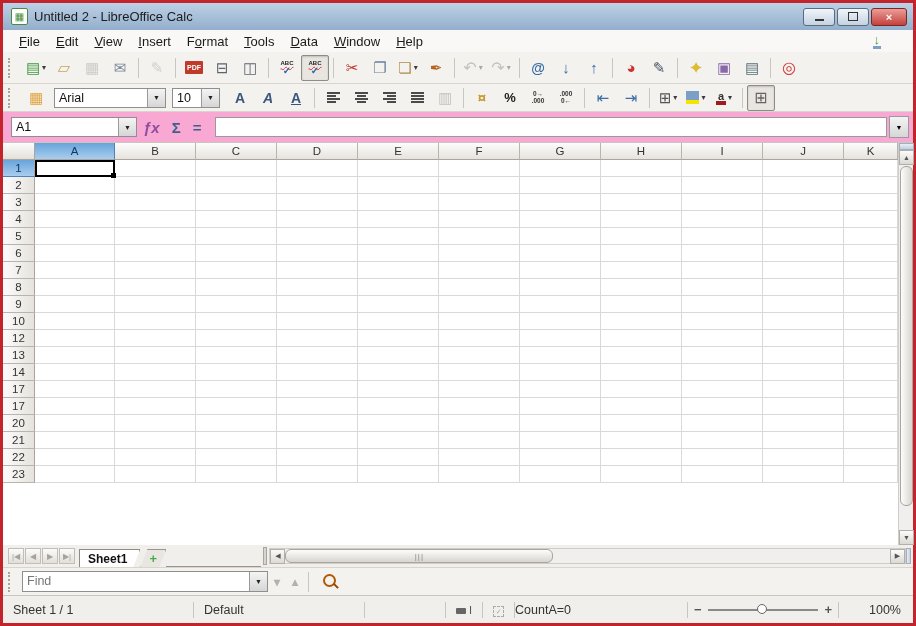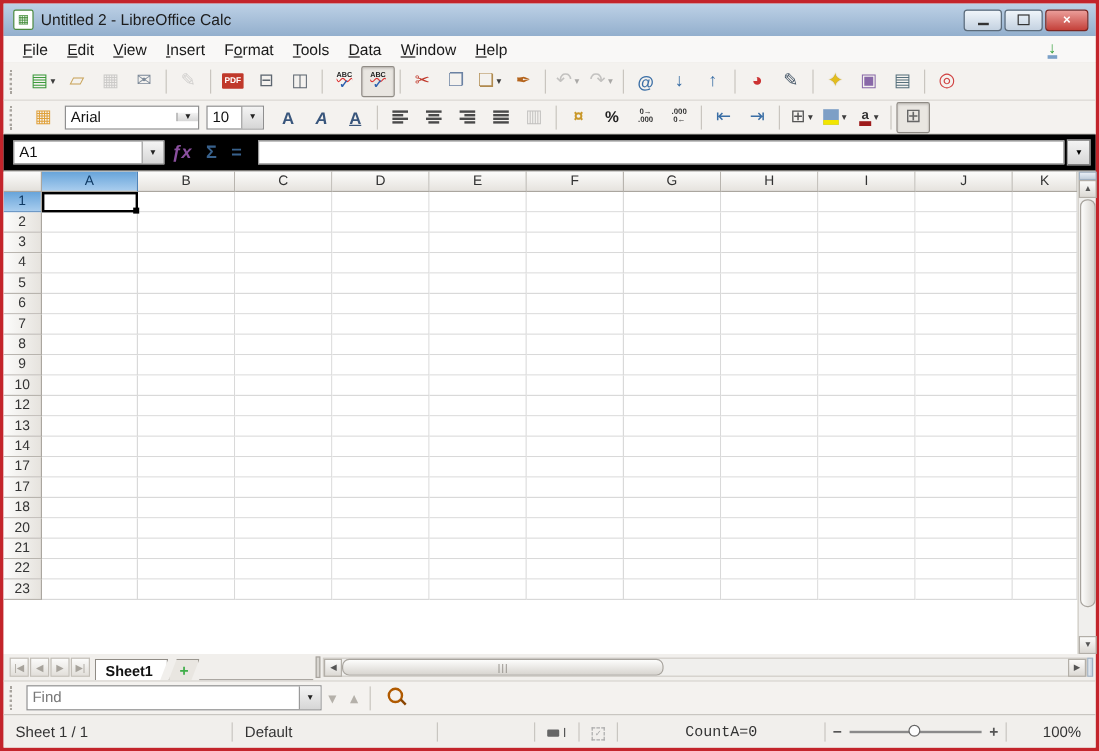--- a/index.html
+++ b/index.html
@@ -71,21 +71,21 @@
     background-size:13px 2px,13px 2px,13px 2px,13px 2px;background-position:0 0,0 3px,0 6px,0 9px;}
   .chip{display:inline-block;}
   .chip-bg{width:13px;height:9px;background:#7d9fc6;border-bottom:4px solid #f2e500;}
   .chip-font{font-size:11px;font-weight:bold;color:#333;border-bottom:4px solid #9e1c1c;line-height:10px;padding:0 2px;}
   
   .combo{display:flex;height:20px;border:1px solid #8f8f8f;background:#fff;box-sizing:border-box;align-items:stretch;}
   .combo .val{flex:1;font-size:12.5px;padding:2px 4px;color:#111;white-space:nowrap;overflow:hidden;}
   .combo .dbtn{width:17px;background:linear-gradient(#f4f4f4,#d6d6d6);border-left:1px solid #9a9a9a;
     display:flex;align-items:center;justify-content:center;font-size:7px;color:#222;}
   
-  #formulabar{position:absolute;left:0;top:109px;width:910px;height:31px;background:#000000;
+  #formulabar{position:absolute;left:0;top:109px;width:910px;height:31px;background:#f9a8d4;
     border-bottom:1px solid #c9c5bf;display:flex;align-items:center;box-sizing:border-box;padding-left:8px;}
   #namebox{width:126px;}
   .fbico{margin:0 6px;font-size:15px;}
   #fx-ico{color:#8a4f9e;font-weight:bold;font-style:italic;}
   #sum-ico,#eq-ico{color:#38618c;font-weight:bold;}
   #inputline{flex:1;height:20px;background:#fff;border:1px solid #9a9a9a;margin-left:8px;box-sizing:border-box;
     font-size:12.5px;padding:2px 4px;color:#111;}
   #fb-expand{width:18px;height:20px;margin:0 4px 0 2px;background:linear-gradient(#f4f4f4,#d6d6d6);
     border:1px solid #9a9a9a;display:flex;align-items:center;justify-content:center;font-size:7px;}
   
@@ -137,21 +137,21 @@
   .mag::after{content:"";position:absolute;width:6px;height:2px;background:#8a4500;transform:rotate(45deg);right:-5px;bottom:-2px;}
   
   #statusbar{position:absolute;left:0;top:592px;width:910px;height:28px;background:#f1efec;border-top:1px solid #c9c6c1;
     display:flex;align-items:center;box-sizing:border-box;font-size:12.5px;color:#333;}
   .ssep{width:1px;height:16px;background:#c9c6c1;}
   .spane{padding:0 10px;white-space:nowrap;}
   #sb-sheet{width:170px;} #sb-style{width:150px;} #sb-blank1{width:60px;}
   .ins-ico{width:10px;height:6px;background:#666;border-radius:1px;display:inline-block;margin-right:3px;}
   .ibeam{display:inline-block;color:#555;font-size:11px;}
   .selmode{width:9px;height:9px;border:1px dashed #aaa;display:inline-block;color:#aaa;font-size:7px;line-height:9px;text-align:center;}
-  #sb-count{flex:1;text-align:center;font-family:Liberation Mono, monospace;}
+  #sb-count{flex:1;}
   #zoomctl{display:flex;align-items:center;width:150px;}
   .zsign{color:#555;font-weight:bold;padding:0 6px;font-size:13px;}
   #ztrack{flex:1;height:2px;background:#8a8a8a;position:relative;}
   #zhandle{position:absolute;top:-5px;width:10px;height:10px;border-radius:50%;background:#fdfdfd;border:1px solid #666;box-sizing:border-box;}
   #sb-zoom{width:52px;text-align:right;padding-right:12px;}
 </style>
 </head>
 <body>
 
 <div id="frame">
@@ -283,21 +283,21 @@
       </span>
     </div>
 
   <div id="fmtbar" class="tb">
     <span class="grip"></span>
     <span id="fmt-left">
         <span class="tbtn">
           <span class="gi c-styles">▦</span>
         </span>
       </span>
-    <span class="combo" id="fontcombo" style="width:112px;margin:0 4px;align-items:center;">
+    <span class="combo" id="fontcombo" style="width:112px;margin:0 4px;">
       <span class="val">Arial</span>
       <span class="dbtn">▼</span>
     </span>
     <span class="combo" id="sizecombo" style="width:48px;margin:0 6px 0 2px;">
       <span class="val">10</span>
       <span class="dbtn">▼</span>
     </span>
     <span id="fmt-right" style="display:flex;align-items:center;">
         <span class="tbtn">
           <span class="gi c-bold">A</span>
@@ -589,34 +589,20 @@
           <div class="cell" style="width: 81px;"></div>
           <div class="cell" style="width: 81px;"></div>
           <div class="cell" style="width: 81px;"></div>
           <div class="cell" style="width: 81px;"></div>
           <div class="cell" style="width: 81px;"></div>
           <div class="cell" style="width: 81px;"></div>
           <div class="cell" style="width: 54px;"></div>
         </div>
         <div class="grow">
           <div class="rh">17</div>
-          <div class="cell" style="width: 80px;"></div>
-          <div class="cell" style="width: 81px;"></div>
-          <div class="cell" style="width: 81px;"></div>
-          <div class="cell" style="width: 81px;"></div>
-          <div class="cell" style="width: 81px;"></div>
-          <div class="cell" style="width: 81px;"></div>
-          <div class="cell" style="width: 81px;"></div>
-          <div class="cell" style="width: 81px;"></div>
-          <div class="cell" style="width: 81px;"></div>
-          <div class="cell" style="width: 81px;"></div>
-          <div class="cell" style="width: 54px;"></div>
-        </div>
-        <div class="grow">
-          <div class="rh">18</div>
           <div class="cell" style="width: 80px;"></div>
           <div class="cell" style="width: 81px;"></div>
           <div class="cell" style="width: 81px;"></div>
           <div class="cell" style="width: 81px;"></div>
           <div class="cell" style="width: 81px;"></div>
           <div class="cell" style="width: 81px;"></div>
           <div class="cell" style="width: 81px;"></div>
           <div class="cell" style="width: 81px;"></div>
           <div class="cell" style="width: 81px;"></div>
           <div class="cell" style="width: 81px;"></div>

